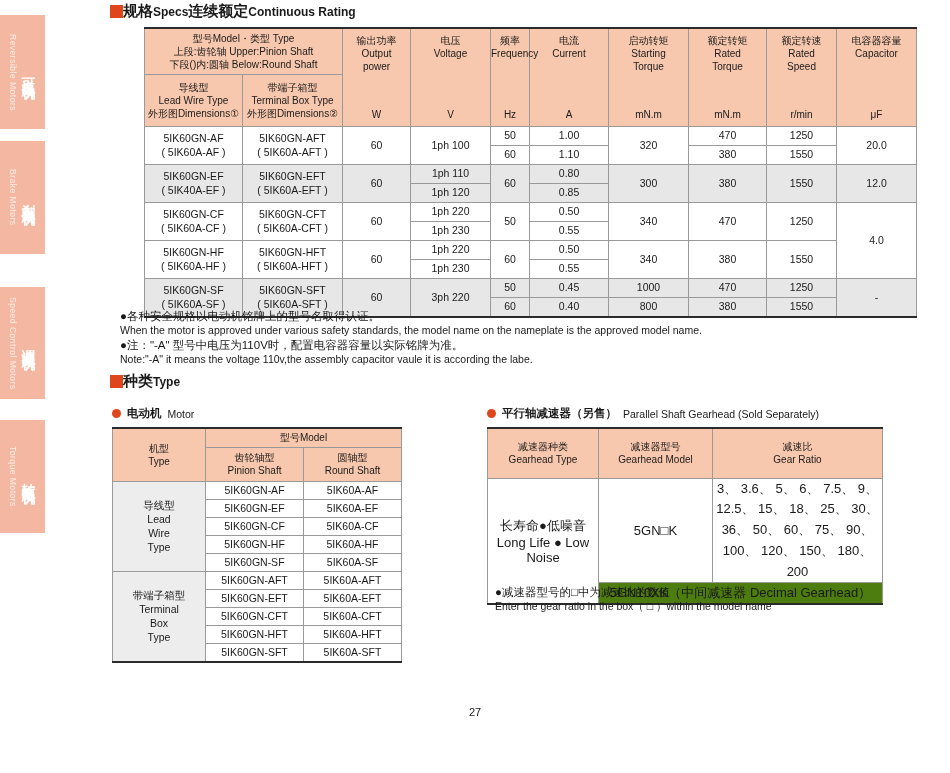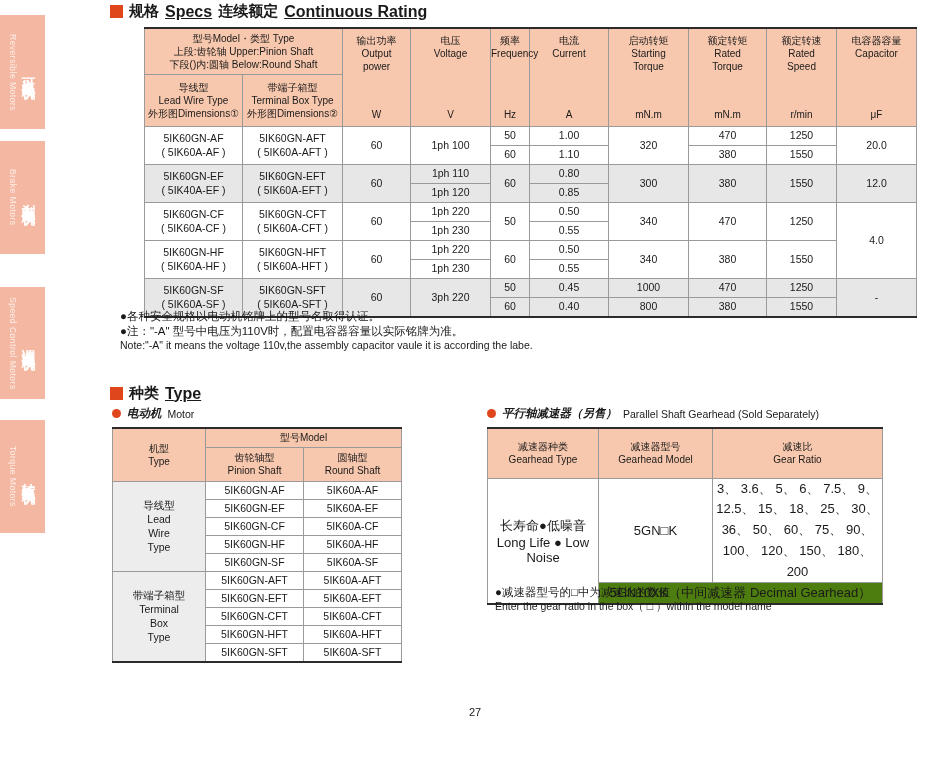--- a/index.html
+++ b/index.html
@@ -9,27 +9,27 @@
   }
   .pre{white-space:pre-line;}
   
   .side-tab{
     position:absolute;left:0;width:45px;background:#f4b8a2;
     display:flex;flex-direction:row;align-items:center;justify-content:center;gap:1px;
   }
   .tab-en{writing-mode:vertical-rl;font-size:8.5px;color:rgba(255,255,255,0.75);letter-spacing:.5px;}
   .tab-zh{writing-mode:vertical-rl;font-size:13.5px;font-weight:bold;color:#fff;letter-spacing:2px;}
   
-  .sec-title{position:absolute;display:flex;align-items:center;gap:6px;font-weight:bold;}
+  .sec-title{position:absolute;display:flex;align-items:center;font-weight:bold;}
   .red-sq{width:13px;height:13px;background:#e0461c;flex:0 0 auto;}
   .t-zh{font-size:15px;}
-  .t-en{font-size:16px;text-decoration:underline;}
+  .t-en{font-size:12px;}
   .sub-label{position:absolute;display:flex;align-items:center;gap:6px;}
   .red-dot{width:9px;height:9px;border-radius:50%;background:#e0461c;flex:0 0 auto;}
-  .sl-zh{font-size:11.5px;font-weight:bold;font-style:italic;}
+  .sl-zh{font-size:11.5px;font-weight:bold;}
   .sl-en{font-size:10.5px;}
   
   table{border-collapse:collapse;table-layout:fixed;}
   .grid th,.grid td{border:1px solid #9a9a9a;text-align:center;vertical-align:middle;padding:0;}
   .grid{border-top:2.5px solid #2b2b2b;border-bottom:2.5px solid #2b2b2b;}
   .grid th{background:#f8c8ae;font-weight:normal;font-size:10px;line-height:1.3;}
   .specs-table{position:absolute;left:112px;top:27px;width:772px;font-size:10.5px;margin-left:32px;}
   .specs-table td{height:18px;line-height:1.25;font-size:10.5px;}
   .hwrap{display:flex;flex-direction:column;justify-content:space-between;height:87px;padding:5px 0;}
   .shade td{background:#e7e7e7;}
@@ -268,25 +268,26 @@
     <td>0.40</td>
     <td>800</td>
     <td>380</td>
     <td>1550</td>
   </tr>
 </tbody>
   </table>
 
 <div class="notes">
   <div class="note-zh">●各种安全规格以电动机铭牌上的型号名取得认证。</div>
+  <div class="note-en">When the motor is approved under various safety standards, the model name on the nameplate is the approved model name.</div>
   <div class="note-zh">●注："-A" 型号中电压为110V时，配置电容器容量以实际铭牌为准。</div>
   <div class="note-en">Note:"-A" it means the voltage 110v,the assembly capacitor vaule it is according the labe.</div>
 </div>
 
-<div class="sec-title" style="left:110px;top:384px;justify-content:space-between;">
+<div class="sec-title" style="left:110px;top:372px;justify-content:space-between;">
   <span class="red-sq"></span>
   <span class="t-zh">种类</span>
   <span class="t-en">Type</span>
 </div>
 
 <div class="sub-label" style="left:112px;top:406px;">
   <span class="red-dot"></span>
   <span class="sl-zh">电动机</span>
   <span class="sl-en">Motor</span>
 </div>

